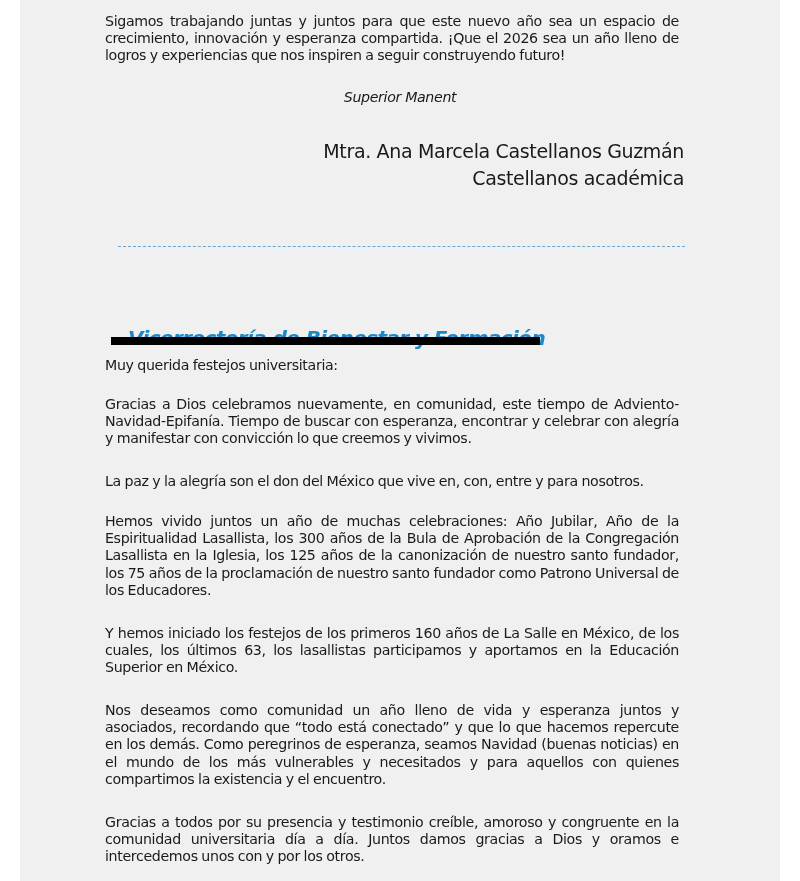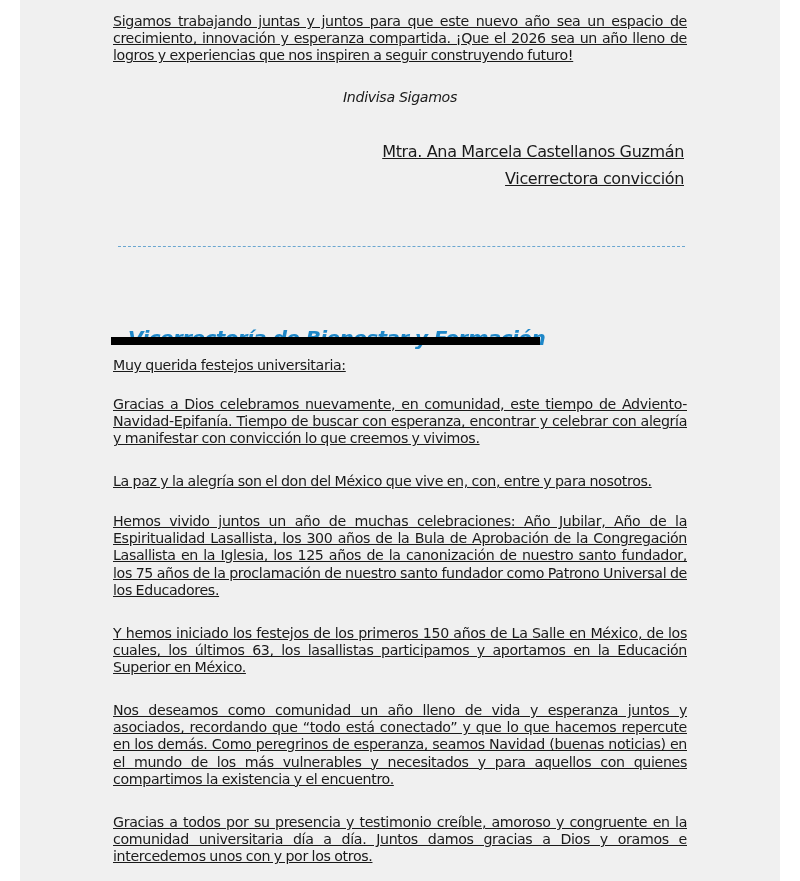--- a/index.html
+++ b/index.html
@@ -44,24 +44,23 @@
       text-align: center;
       font-style: italic;
       font-size: 14.2px;
       line-height: 17px;
       letter-spacing: -0.35px;
     }
     .signer {
       position: absolute;
       right: 116px;
       text-align: right;
-      font-size: 16px;
+      font-size: 19px;
       line-height: 17px;
       letter-spacing: -0.35px;
-      text-decoration: underline;
     }
     .signer-name { top: 143px; }
     .signer-role { top: 170px; }
     .divider {
       position: absolute;
       left: 118px;
       top: 246px;
       width: 567px;
       height: 0;
       border-top: 1px dashed #6aa6d0;
@@ -80,45 +79,45 @@
       font-style: italic;
     }
     .heading-bar {
       position: absolute;
       left: 111px;
       top: 337px;
       width: 429px;
       height: 8px;
       background: #000000;
     }
-    .para { position: absolute; left: 113px; width: 574px; text-decoration: underline; }
+    .para { position: absolute; left: 105px; width: 574px; }
     .greeting { top: 357px; }
     .para-1 { top: 396px; }
     .para-2 { top: 473px; }
     .para-3 { top: 513px; }
     .para-4 { top: 625px; }
     .para-5 { top: 702px; }
     .para-6 { top: 814px; }
   </style>
 </head>
 <body>
 
 <div class="panel"></div>
 
 <p class="para p-intro">Sigamos trabajando juntas y juntos para que este nuevo año sea un espacio de crecimiento, innovación y esperanza compartida. ¡Que el 2026 sea un año lleno de logros y experiencias que nos inspiren a seguir construyendo futuro!</p>
 
-<div class="motto">Indivisa Sigamos</div>
+<div class="motto">Superior Manent</div>
 
 <div class="signer signer-name">Mtra. Ana Marcela Castellanos Guzmán</div>
-<div class="signer signer-role">Vicerrectora convicción</div>
+<div class="signer signer-role">Castellanos académica</div>
 
 <div class="divider"></div>
 
 <h2 class="heading" style="color: rgb(30, 135, 200);">Vicerrectoría de Bienestar y Formación</h2>
 <div class="heading-bar"></div>
 
 <p class="para greeting">Muy querida festejos universitaria:</p>
 <p class="para para-1">Gracias a Dios celebramos nuevamente, en comunidad, este tiempo de Adviento-Navidad-Epifanía. Tiempo de buscar con esperanza, encontrar y celebrar con alegría y manifestar con convicción lo que creemos y vivimos.</p>
 <p class="para para-2">La paz y la alegría son el don del México que vive en, con, entre y para nosotros.</p>
 <p class="para para-3">Hemos vivido juntos un año de muchas celebraciones: Año Jubilar, Año de la Espiritualidad Lasallista, los 300 años de la Bula de Aprobación de la Congregación Lasallista en la Iglesia, los 125 años de la canonización de nuestro santo fundador, los 75 años de la proclamación de nuestro santo fundador como Patrono Universal de los Educadores.</p>
-<p class="para para-4">Y hemos iniciado los festejos de los primeros 150 años de La Salle en México, de los cuales, los últimos 63, los lasallistas participamos y aportamos en la Educación Superior en México.</p>
+<p class="para para-4">Y hemos iniciado los festejos de los primeros 160 años de La Salle en México, de los cuales, los últimos 63, los lasallistas participamos y aportamos en la Educación Superior en México.</p>
 <p class="para para-5">Nos deseamos como comunidad un año lleno de vida y esperanza juntos y asociados, recordando que “todo está conectado” y que lo que hacemos repercute en los demás. Como peregrinos de esperanza, seamos Navidad (buenas noticias) en el mundo de los más vulnerables y necesitados y para aquellos con quienes compartimos la existencia y el encuentro.</p>
 <p class="para para-6">Gracias a todos por su presencia y testimonio creíble, amoroso y congruente en la comunidad universitaria día a día. Juntos damos gracias a Dios y oramos e intercedemos unos con y por los otros.</p>
 
 </body></html>

